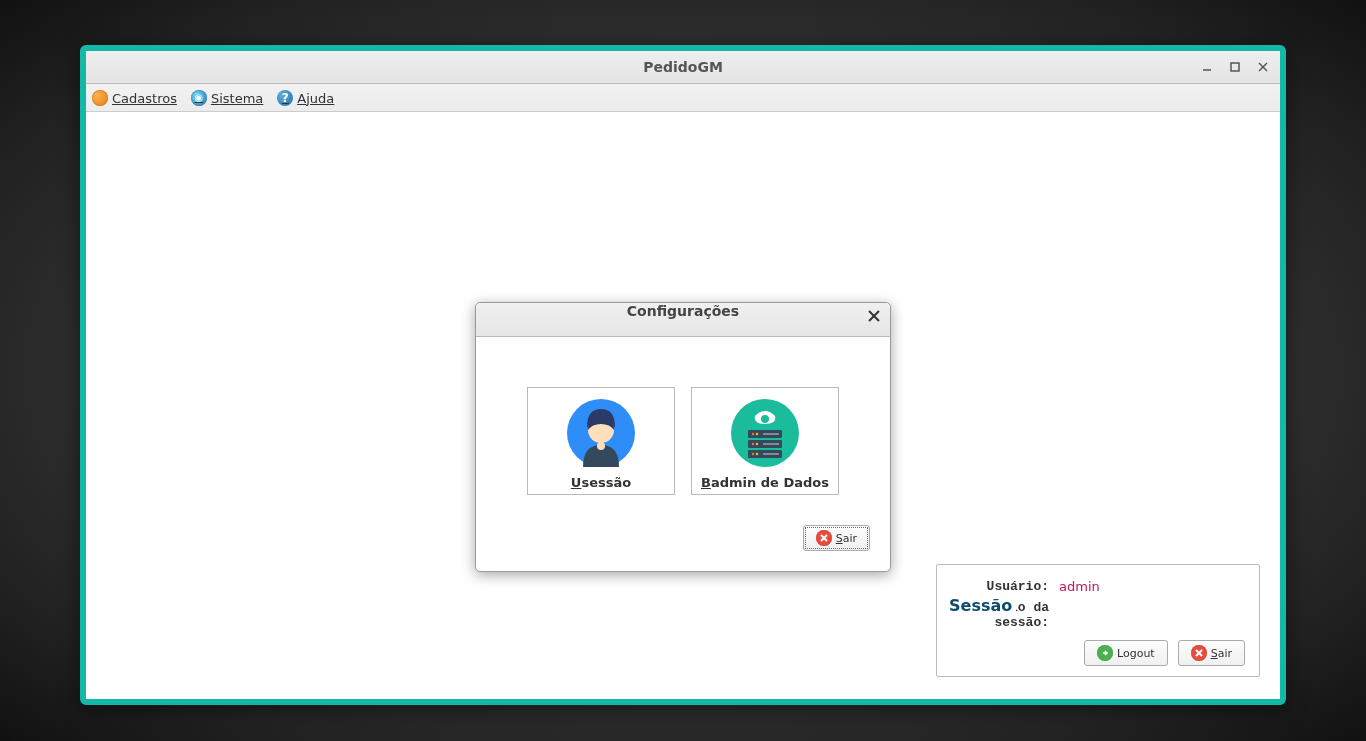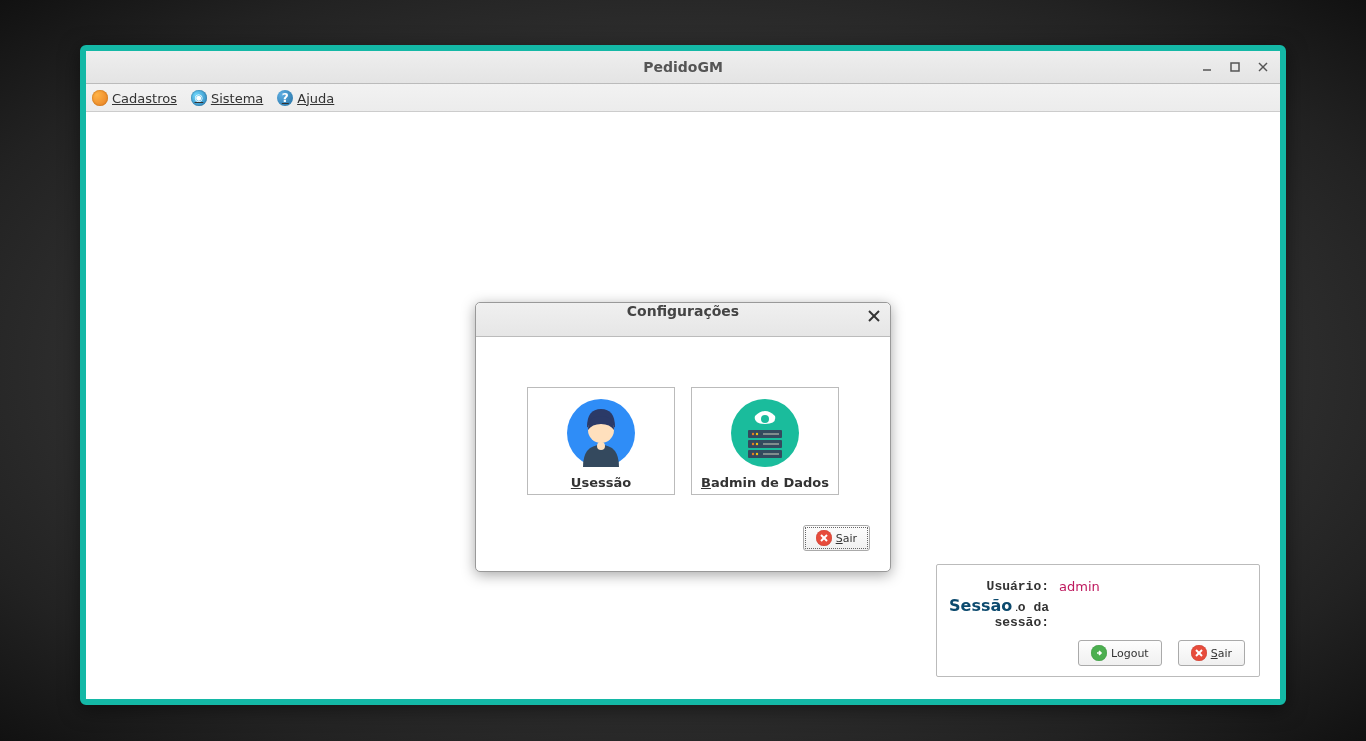--- a/index.html
+++ b/index.html
@@ -65,21 +65,21 @@
   padding: 14px 14px 10px 14px;
 }
 .session-legend {
   position: absolute; top: -9px; left: 8px;
   background: #fff; padding: 0 4px;
   font-weight: bold; font-size: 16px; color:#0c4a6e;margin-top:40px;
 }
 .session-row { display:flex; margin-bottom:6px; font-size:13px;}
 .session-label { width: 108px; text-align: right; font-weight: bold; padding-right: 10px; font-family: Liberation Mono, monospace;}
 .session-value { flex:1; color:#be185d;}
-.session-btns { display:flex; justify-content:flex-end; gap:16px; margin-top:10px;}
+.session-btns { display:flex; justify-content:flex-end; gap:10px; margin-top:10px;}
 .btn {
   display:flex; align-items:center; gap:4px;
   background: linear-gradient(#fdfdfd, #f0f0f0);
   border: 1px solid #aaa; border-radius: 3px;
   padding: 4px 12px; cursor: pointer;
   font-size: 11px; color:#333;
 }
 .btn .ul { text-decoration: underline; }
 .icon-circle { width:16px; height:16px; border-radius:50%; display:flex; align-items:center; justify-content:center; font-size:11px; font-weight:bold; color:#fff;}
 .ic-green { background:#4caf50; box-shadow: inset 0 0 1px #2e7d32;}

